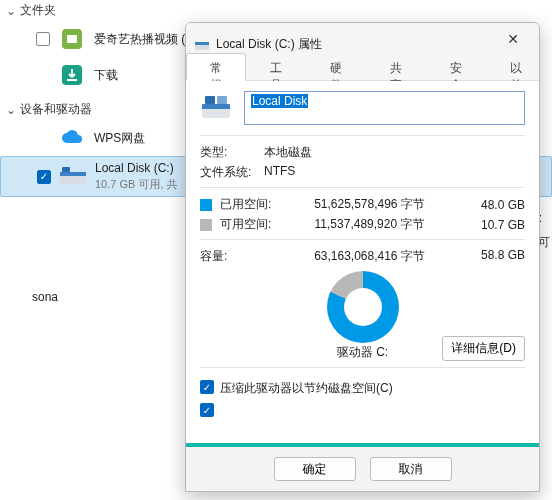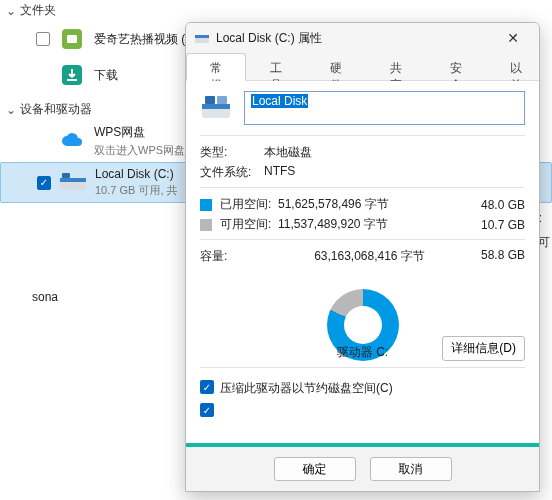--- a/index.html
+++ b/index.html
@@ -10,21 +10,21 @@
 .section-hdr .chev { color: #555; }
 .bg-item { display: flex; align-items: center; gap: 8px; padding: 4px 10px 4px 36px; }
 .bg-item .chk { width: 14px; height: 14px; border: 1px solid #888; border-radius: 2px; background: #fff; display: flex; align-items: center; justify-content: center; }
 .bg-item.checked .chk { background: #0067c0; border-color: #0067c0; color: #fff; font-size: 10px; }
 .bg-item .ico { width: 28px; height: 28px; display: flex; align-items: center; justify-content: center; }
 .bg-item .txt { display: flex; flex-direction: column; }
 .bg-item .sub { color: #777; font-size: 11px; margin-top: 2px; }
 .bg-item.sel { background: #d0e7f8; border: 1px solid #8fc4ea; border-radius: 2px; }
 
 .dialog { position: absolute; left: 185px; top: 22px; width: 355px; height: 470px; background: #f5f5f5; border: 1px solid #b8b8b8; border-radius: 6px 6px 0 0; box-shadow: 0 6px 20px rgba(0,0,0,.25); display: flex; flex-direction: column; overflow: hidden; }
-.titlebar { display: flex; align-items: center; height: 30px; padding: 0 6px 0 8px; background: #f5f5f5; }
+.titlebar { display: flex; align-items: flex-end; height: 30px; padding: 0 6px 0 8px; background: #f5f5f5; }
 .titlebar .ticon { width: 16px; height: 16px; margin-right: 6px; }
 .titlebar .ttxt { flex: 1; font-size: 12px; }
 .titlebar .close { width: 40px; height: 28px; display: flex; align-items: center; justify-content: center; font-size: 14px; color: #333; }
 
 .tabs { display: flex; border-bottom: 1px solid #ddd; background: #f5f5f5; height: 28px; }
 .tab { padding: 6px 23px; font-size: 12px; color: #444; border: 1px solid transparent; cursor: default; }
 .tab.active { background: #fff; border: 1px solid #ccc; border-bottom: 1px solid #fff; border-radius: 3px 3px 0 0; margin-bottom: -1px; }
 
 .content { flex: 1; background: #fff; padding: 10px 14px 6px; overflow: hidden; font-size: 12px; }
 .row1 { display: flex; align-items: center; gap: 12px; margin-bottom: 10px; }
@@ -33,29 +33,29 @@
 .name-input .sel { background: #0078d4; color: #fff; padding: 0 1px; }
 .hr { border-top: 1px solid #e2e2e2; margin: 6px 0 8px; }
 
 .kv { display: flex; margin: 3px 0; justify-content: flex-end; }
 .kv .k { width: 64px; }
 .kv .v { flex: 1; }
 
 .usage { display: flex; align-items: center; margin: 3px 0; font-size: 12px; }
 .usage .sw { width: 12px; height: 12px; margin-right: 8px; }
 .usage .lbl { width: 58px; }
-.usage .bytes { flex: 1; text-align: left; padding-right: 8px; }
+.usage .bytes { flex: 1; text-align: center; padding-right: 8px; }
 .usage .gb { width: 56px; text-align: right; }
 
 .capacity { display: flex; margin: 6px 0 2px; }
 .capacity .lbl { width: 78px; }
 .capacity .bytes { flex: 1; text-align: center; padding-right: 8px; }
 .capacity .gb { width: 56px; text-align: right; }
 
-.chartrow { display: flex; align-items: flex-end; justify-content: center; gap: 12px; margin: 6px 0 4px; position: relative; }
+.chartrow { display: flex; align-items: flex-start; justify-content: center; gap: 12px; margin: 6px 0 4px; position: relative; }
 .donut { width: 72px; height: 72px; border-radius: 50%; background: conic-gradient(#0099e5 0deg 295deg, #b8b8b8 295deg 360deg); display: flex; align-items: center; justify-content: center; }
 .donut .hole { width: 38px; height: 38px; border-radius: 50%; background: #fff; }
 .drive-label { position: absolute; bottom: 0; left: 50%; transform: translateX(-50%); font-size: 12px; }
 .details-btn { position: absolute; right: 0; bottom: 0; font-size: 12px; padding: 3px 8px; border: 1px solid #bbb; background: #fdfdfd; border-radius: 3px; }
 
 .checks { margin-top: 12px; }
 .chk-row { display: flex; align-items: flex-start; gap: 6px; margin: 6px 0; font-size: 12px; }
 .chk-row .cbx { width: 14px; height: 14px; background: #0067c0; border-radius: 2px; color: #fff; display: flex; align-items: center; justify-content: center; font-size: 10px; flex-shrink: 0; }
 
 .footer { display: flex; justify-content: center; gap: 14px; padding: 10px; background: #f3f3f3; border-top: 4px solid #14b8a6; }
@@ -101,21 +101,20 @@
   </div>
 
   <div class="bg-item" style="padding-left:58px;">
     <span class="ico">
       <svg width="26" height="20">
           <path d="M8 15a5 5 0 010-10 6 6 0 0111 2 4 4 0 010 8H8z" fill="#2196f3"></path>
         </svg>
     </span>
     <span class="txt">
       <span>WPS网盘</span>
-      <span class="sub">双击进入WPS网盘</span>
     </span>
   </div>
 
   <div class="bg-item sel checked">
     <span class="chk">✓</span>
     <span class="ico">
       <svg width="28" height="22">
           <rect x="1" y="6" width="26" height="12" rx="2" fill="#d8dde3"></rect>
           <rect x="1" y="6" width="26" height="4" fill="#3b82c4"></rect>
           <rect x="3" y="1" width="8" height="5" rx="1" fill="#2b6cb0"></rect>

